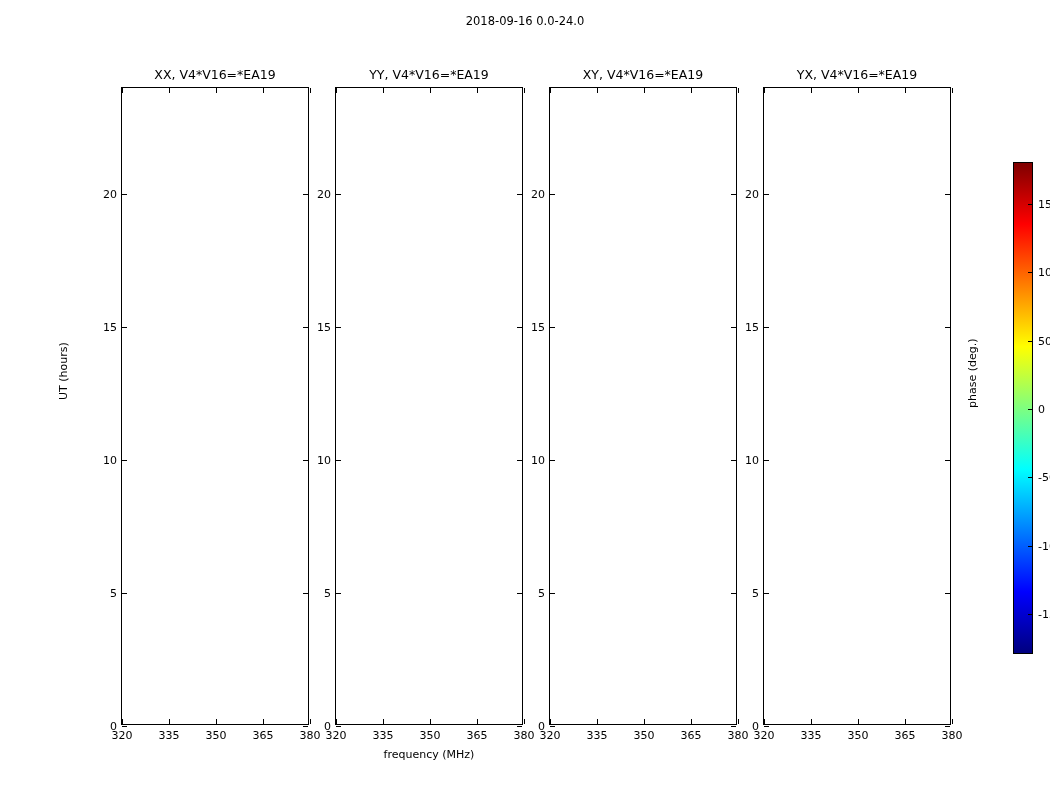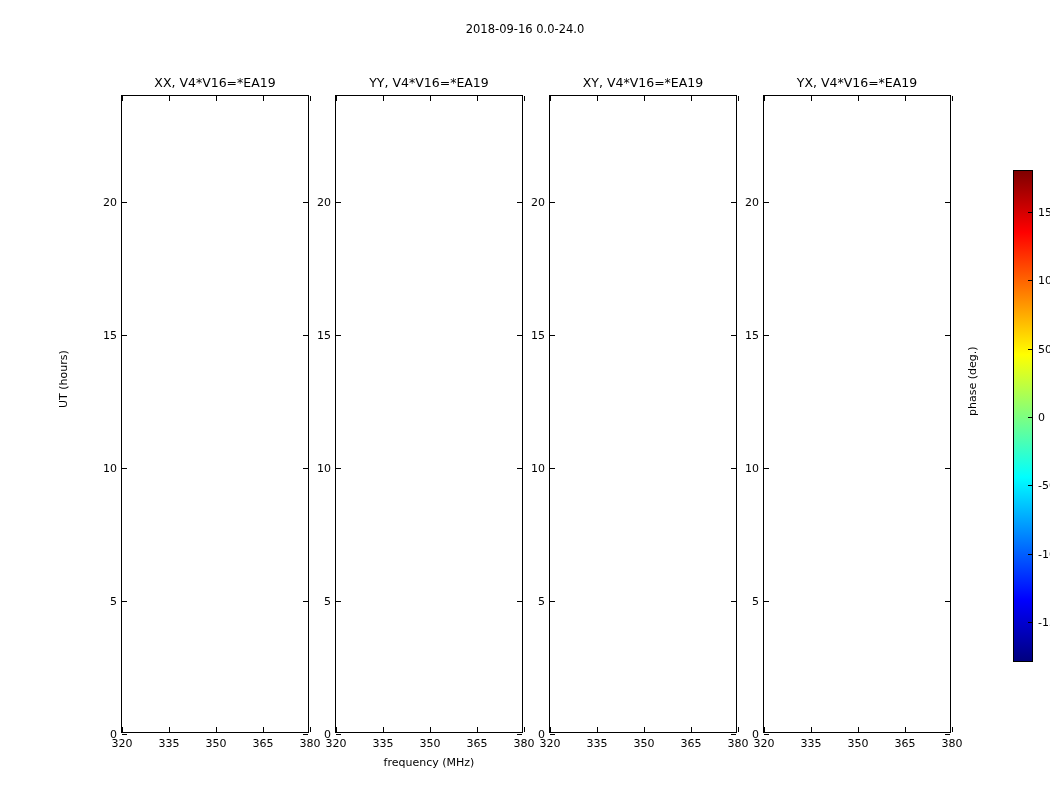--- a/index.html
+++ b/index.html
@@ -10,21 +10,21 @@
   body {
     width: 1050px;
     height: 800px;
     font-family: "DejaVu Sans", sans-serif;
     color: #000000;
     overflow: hidden;
     position: relative;
   }
   #figure {
     position: absolute;
-    left: 0; top: 12px;
+    left: 0; top: 4px;
     width: 1050px;
     height: 764px;
   }
   .suptitle {
     position: absolute;
     top: 10px;
     left: 0;
     width: 1050px;
     text-align: center;
     font-size: 11.5px;

